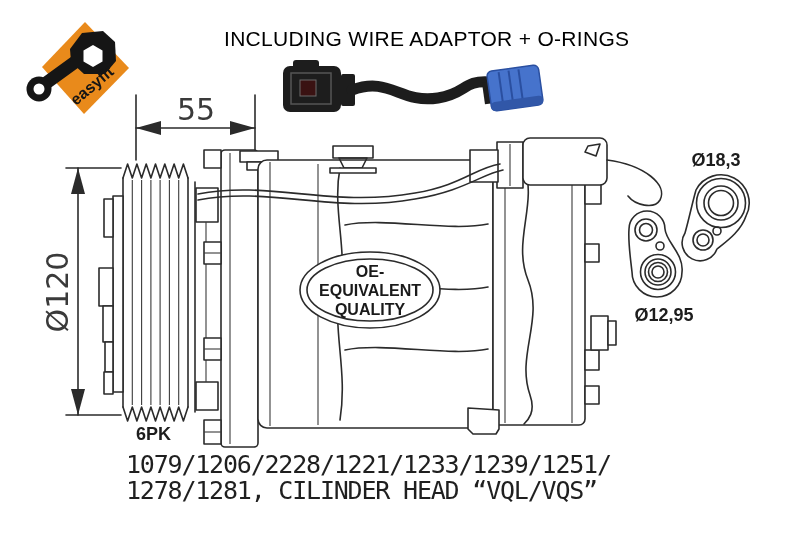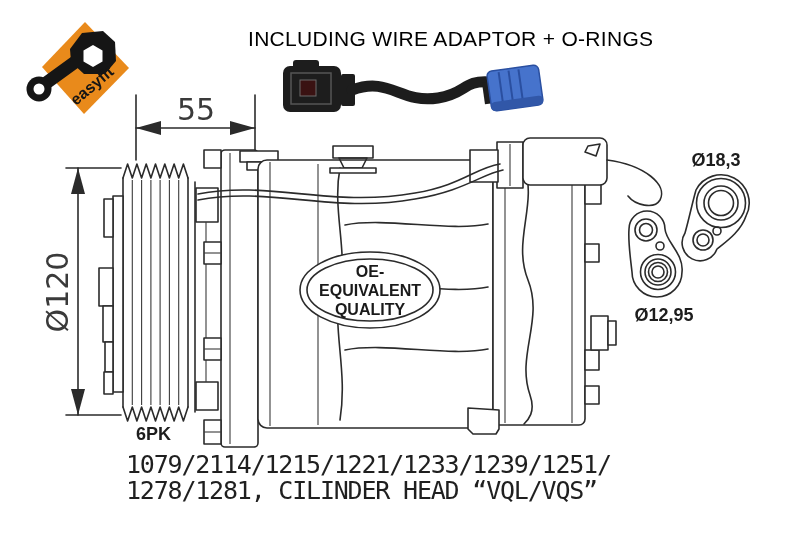--- a/index.html
+++ b/index.html
@@ -4,21 +4,21 @@
 <style>
   html,body{margin:0;padding:0;}
   body{
     width:800px;height:551px;position:relative;background:#ffffff;
     font-family:"Liberation Sans", sans-serif;overflow:hidden;
   }
   .abs{position:absolute;}
 
   
   .banner{
-    left:248px;top:27px;
+    left:224px;top:27px;
     font-size:21px;letter-spacing:.3px;color:#000;
     font-family:"Liberation Sans", sans-serif;white-space:nowrap;
   }
 
   
   .logo{left:8px;top:6px;width:145px;height:115px;}
 
   
   .caption{
     left:126px;top:452px;
@@ -206,15 +206,15 @@
     <circle class="ln" cx="703" cy="240" r="6"></circle>
     <circle class="ln" cx="717" cy="231" r="4"></circle>
   </g>
 
   <text class="lbl" x="716" y="166" text-anchor="middle">Ø18,3</text>
   <text class="lbl" x="664" y="321" text-anchor="middle">Ø12,95</text>
   <text class="lbl" x="136" y="440" font-size="17">6PK</text>
 </svg>
 
 <div class="abs caption">
-  <div>1079/2114/1215/1221/1233/1239/1251/</div>
+  <div>1079/1206/2228/1221/1233/1239/1251/</div>
   <div>1278/1281, CILINDER HEAD “VQL/VQS”</div>
 </div>
 
 </body></html>

